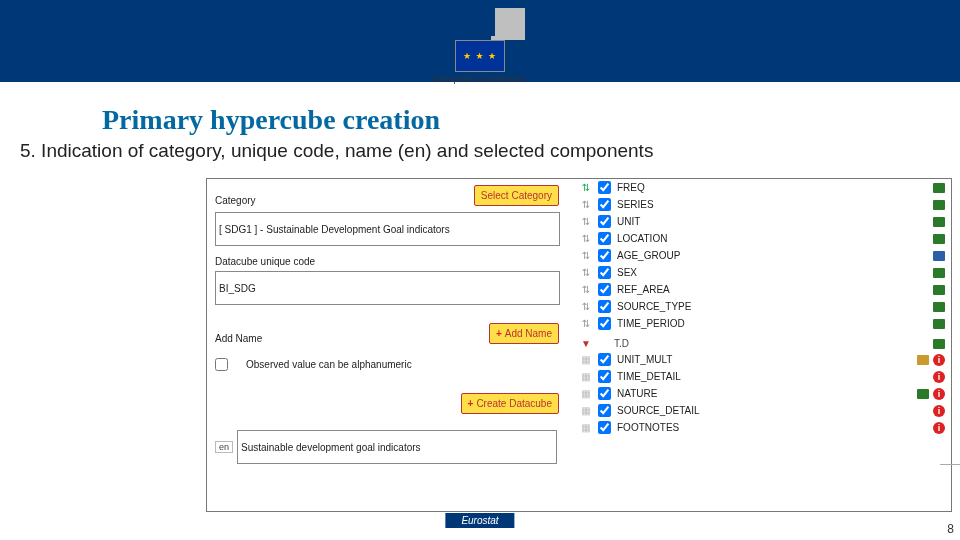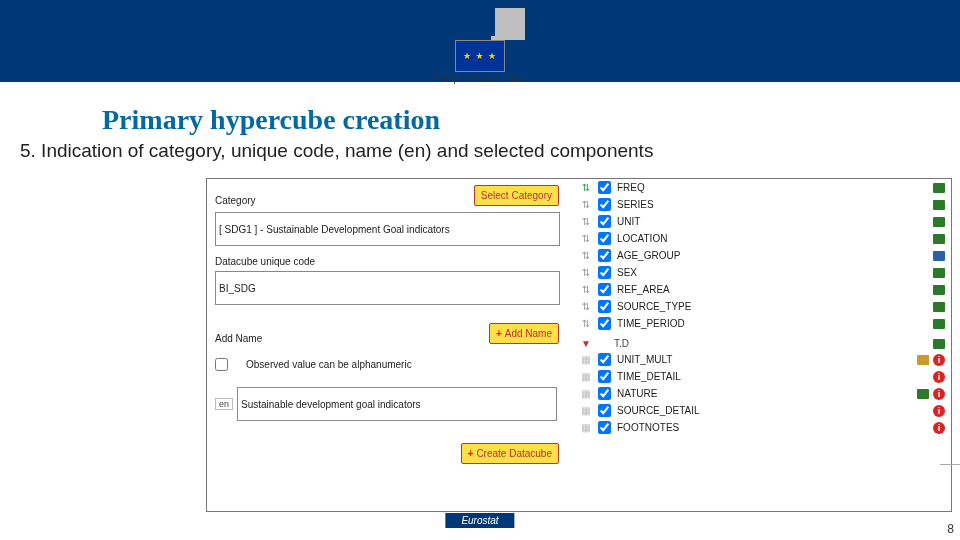--- a/index.html
+++ b/index.html
@@ -68,28 +68,28 @@
     <div class="category-row" style="margin-top:18px;">
       <span class="lbl">Add Name</span>
       <button class="btn"><span class="plus">+</span><span>Add Name</span></button>
     </div>
 
     <label class="chkrow">
       <input type="checkbox" style="">
       <span>Observed value can be alphanumeric</span>
     </label>
 
+    <div style="text-align:right; margin-top:22px;">
+      <button class="btn" style="color:#b33;"><span class="plus">+</span><span>Create Datacube</span></button>
+    </div>
+
     <div style="margin-top:16px; display:flex; align-items:center;">
       <span class="en-tag">en</span>
       <input class="field" style="width: 320px;" value="Sustainable development goal indicators">
     </div>
-
-    <div style="text-align:right; margin-top:22px;">
-      <button class="btn" style="color:#b33;"><span class="plus">+</span><span>Create Datacube</span></button>
-    </div>
   </div>
 
   <div class="components">
 
     <div class="comp-row">
         <span class="drag top">⇅</span>
         <input type="checkbox" class="cb" checked="" style="">
         <span class="comp-name">FREQ</span>
         <span class="flags">
           <span class="flag-book-g"></span>

